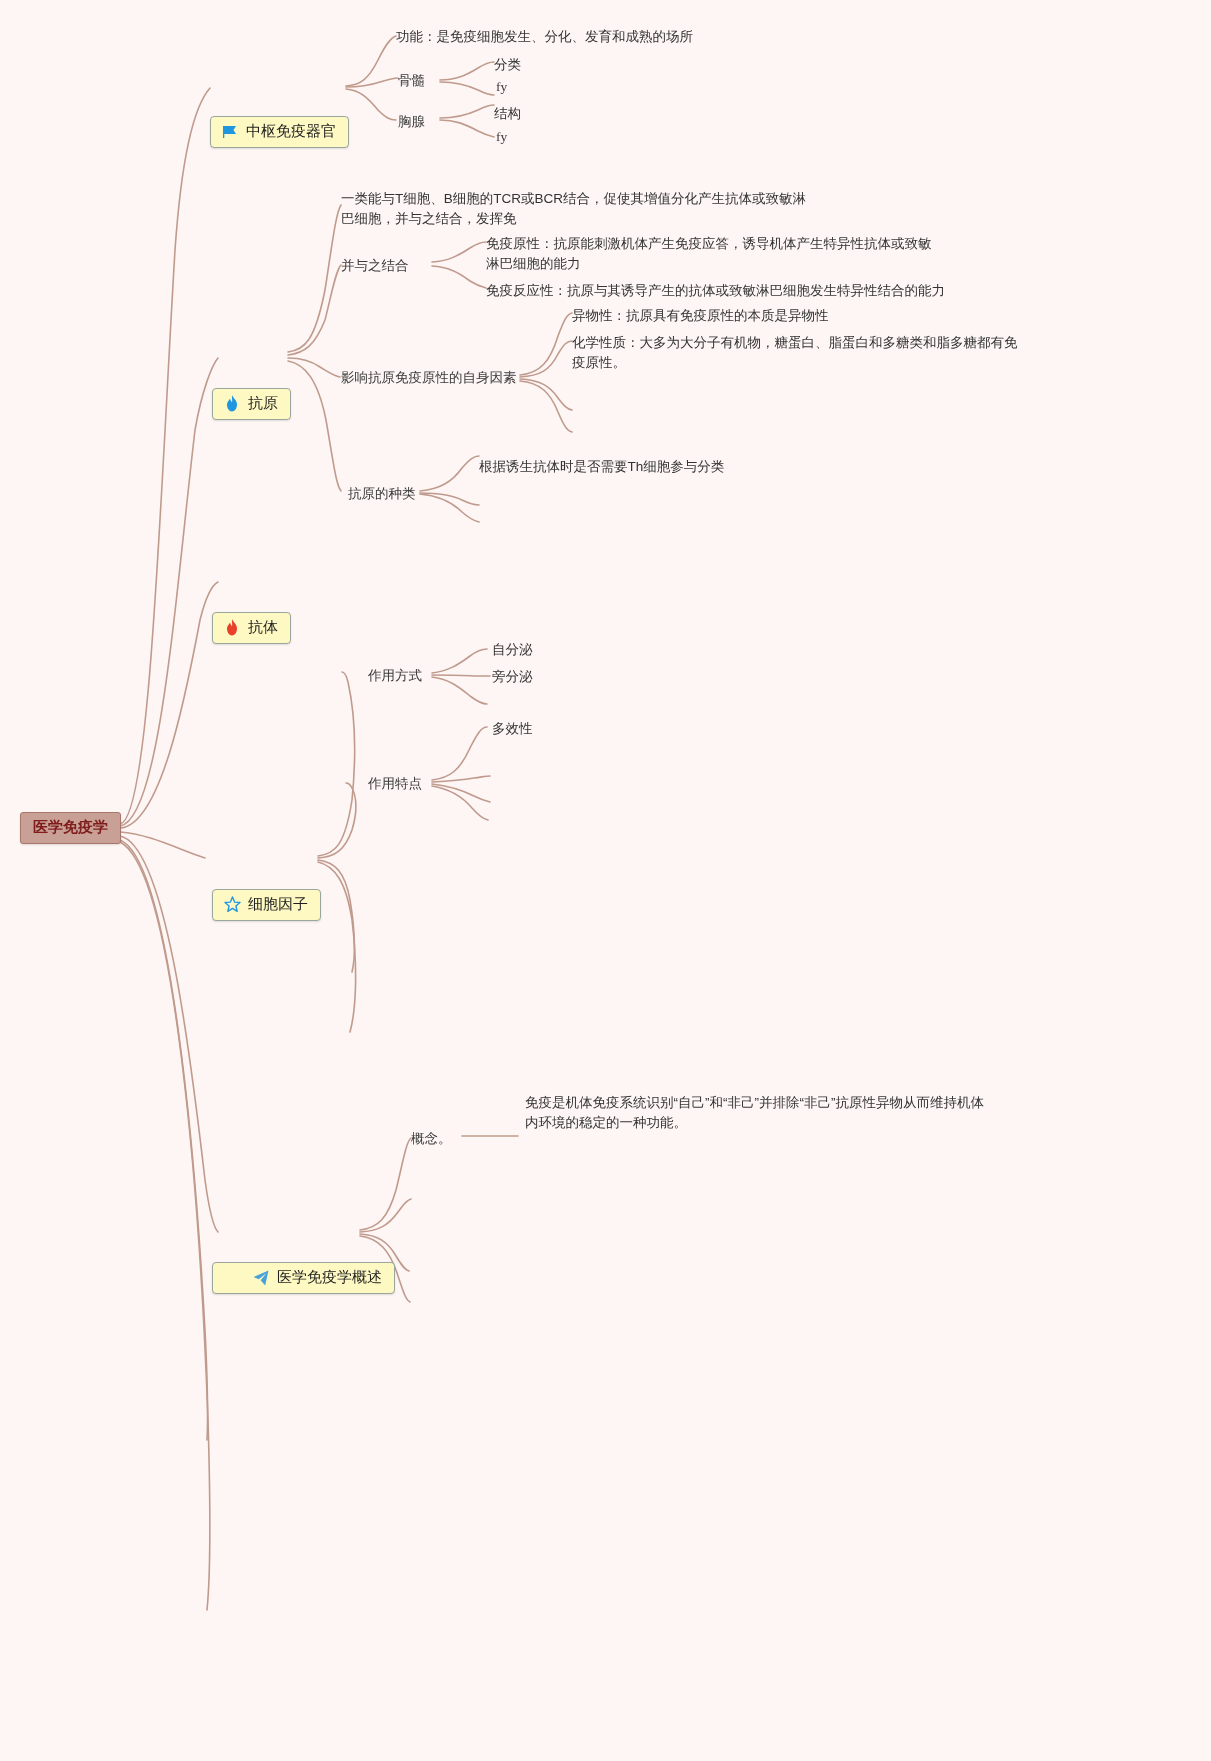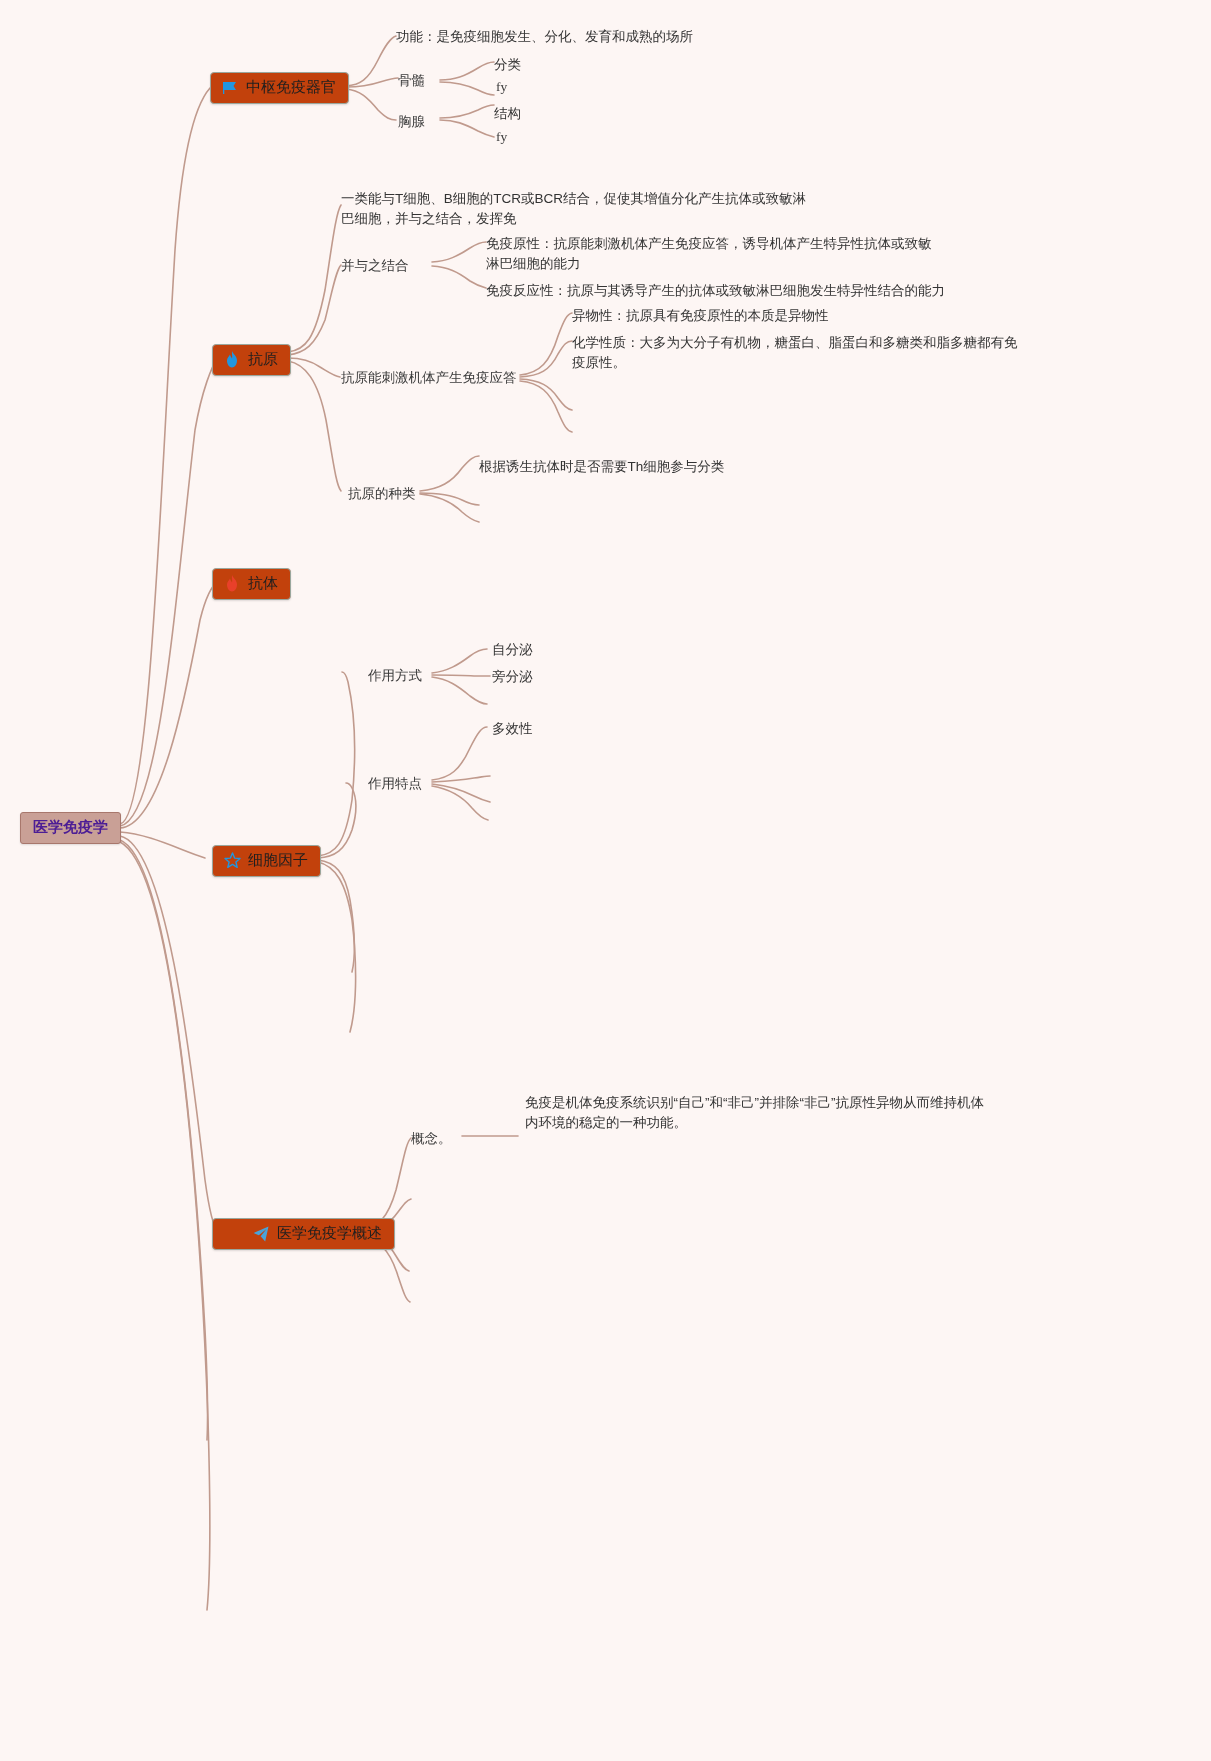--- a/index.html
+++ b/index.html
@@ -16,33 +16,34 @@
 
   .node{position:absolute;white-space:nowrap;}
 
   
   .root{
     left:20px;top:812px;
     background:#c9a096;
     border:1px solid #a8776c;
     border-radius:3px;
     padding:5px 12px 6px 12px;
-    font-size:15px;font-weight:bold;color:#4c1d95;
+    font-size:15px;font-weight:bold;color:#7f1d1d;
     box-shadow:0 1px 2px rgba(0,0,0,.12);
   }
 
   
   .branch{
-    background:#c2410c;
+    background:#fef9c3;
     border:1px solid #9aa79d;
     border-radius:4px;
     padding:5px 12px 6px 10px;
     font-size:15px;color:#1f1f1f;
     display:flex;align-items:center;gap:7px;
     box-shadow:0 1px 2px rgba(0,0,0,.12);
+    margin-top:44px;
   }
   .branch .ico{width:18px;height:18px;display:inline-flex;align-items:center;justify-content:center;}
   .branch .ico svg{display:block;}
 
   
   .topic{font-size:13.5px;color:#3a3a3a;line-height:1.45;}
   .leaf{font-size:13.5px;color:#333;line-height:1.5;}
   .leaf.wrap{white-space:normal;}
   .serif{font-family:"Liberation Serif","DejaVu Serif",serif;font-size:13.5px;color:#3a3a3a;}
 </style>
@@ -136,21 +137,21 @@
       <svg width="16" height="17" viewBox="0 0 16 17">
           <path d="M8 0 C 9.5 4, 13 5, 13 9.5 C 13 13.6, 10.7 16.5, 8 16.5 C 5.3 16.5, 3 13.6, 3 9.5 C 3 6.8, 5 5.6, 6 3.4 C 6.6 5.6, 7.6 6.2, 8 7.5 C 8.6 5.4, 7.6 3, 8 0 Z" fill="#2196e0"></path>
         </svg>
     </span>
     <span>抗原</span>
   </div>
   <div class="node leaf wrap" style="left:341px;top:189px;width:470px;">一类能与T细胞、B细胞的TCR或BCR结合，促使其增值分化产生抗体或致敏淋巴细胞，并与之结合，发挥免</div>
   <div class="node topic" style="left:341px;top:256px;">并与之结合</div>
   <div class="node leaf wrap" style="left:486px;top:234px;width:455px;">免疫原性：抗原能刺激机体产生免疫应答，诱导机体产生特异性抗体或致敏淋巴细胞的能力</div>
   <div class="node leaf" style="left:486px;top:281px;">免疫反应性：抗原与其诱导产生的抗体或致敏淋巴细胞发生特异性结合的能力</div>
-  <div class="node topic" style="left:341px;top:368px;">抗原能刺激机体产生免疫应答</div>
+  <div class="node topic" style="left:341px;top:368px;">影响抗原免疫原性的自身因素</div>
   <div class="node leaf" style="left:572px;top:306px;">异物性：抗原具有免疫原性的本质是异物性</div>
   <div class="node leaf wrap" style="left:572px;top:333px;width:455px;">化学性质：大多为大分子有机物，糖蛋白、脂蛋白和多糖类和脂多糖都有免疫原性。</div>
   <div class="node topic" style="left:348px;top:484px;">抗原的种类</div>
   <div class="node leaf" style="left:479px;top:457px;">根据诱生抗体时是否需要Th细胞参与分类</div>
 
   <div class="node branch" style="left:212px;top:568px;">
     <span class="ico">
       <svg width="16" height="17" viewBox="0 0 16 17">
           <path d="M8 0 C 9.5 4, 13 5, 13 9.5 C 13 13.6, 10.7 16.5, 8 16.5 C 5.3 16.5, 3 13.6, 3 9.5 C 3 6.8, 5 5.6, 6 3.4 C 6.6 5.6, 7.6 6.2, 8 7.5 C 8.6 5.4, 7.6 3, 8 0 Z" fill="#e8402a"></path>
         </svg>

